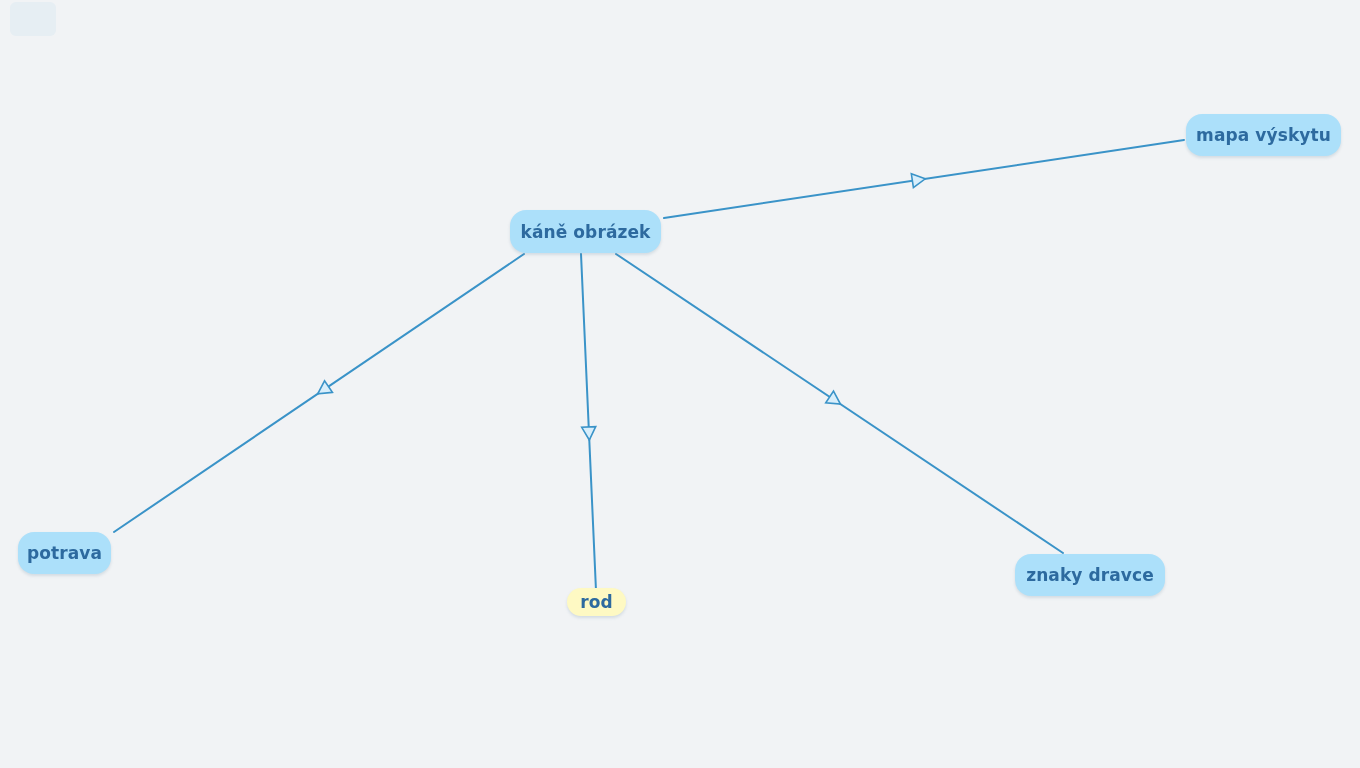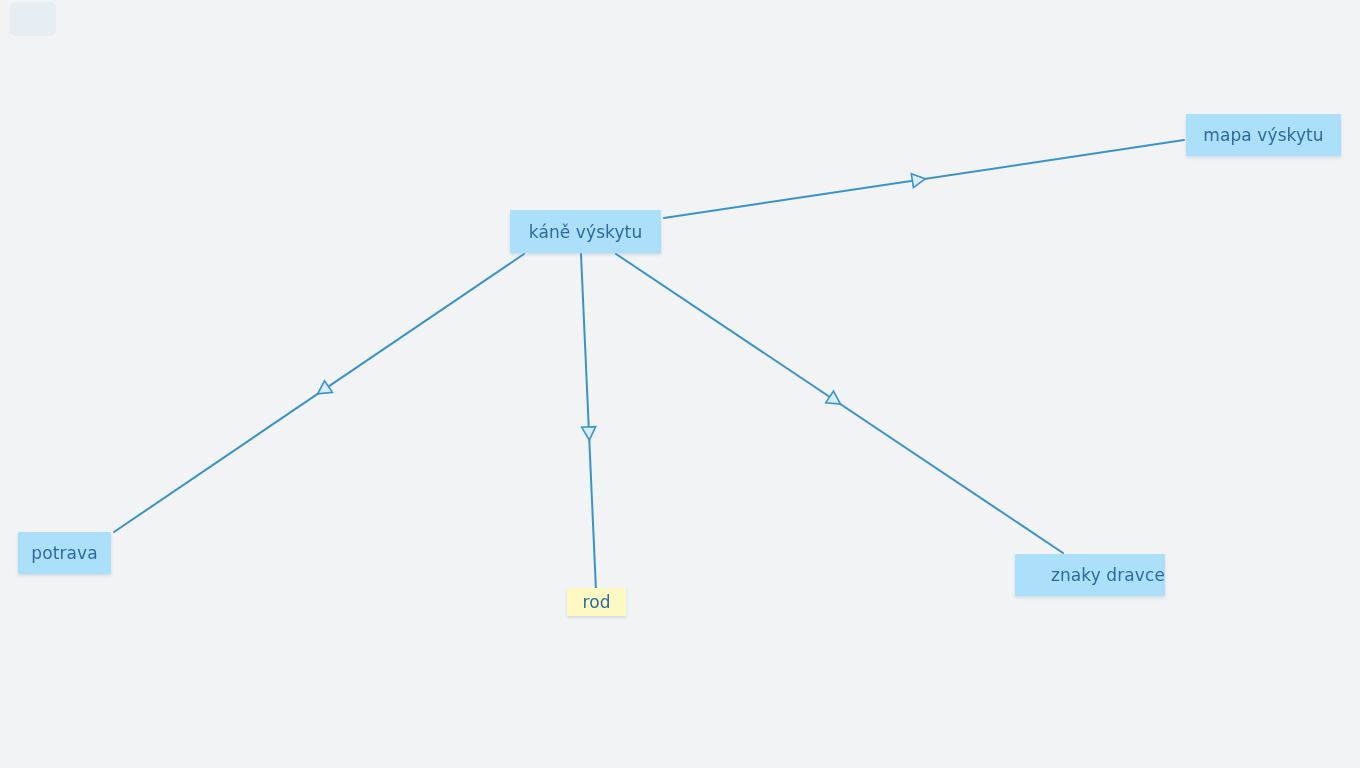--- a/index.html
+++ b/index.html
@@ -29,23 +29,23 @@
     width: 1360px;
     height: 768px;
   }
   .node {
     position: absolute;
     box-sizing: border-box;
     display: flex;
     align-items: center;
     justify-content: center;
     background: #ace0fa;
-    border-radius: 1px;
+    border-radius: 16px;
     color: #2d6a9f;
-    font-weight: normal;
+    font-weight: bold;
     font-size: 17px;
     letter-spacing: 0.1px;
     white-space: nowrap;
     box-shadow: 0 2px 3px rgba(110,140,165,0.22);
     user-select: none;
   }
   .node-label {
     pointer-events: none;
   }
   .corner-artifact {
@@ -72,32 +72,32 @@
         <line x1="524" y1="254" x2="114" y2="532" stroke="#3a93c8" stroke-width="2" stroke-linecap="round"></line>
         <polygon points="-6.5,-7 6.5,0 -6.5,7" fill="#d8eefb" stroke="#3a93c8" stroke-width="1.6" stroke-linejoin="miter" transform="translate(323.1,390.22) rotate(145.8608146216373)"></polygon>
         <line x1="581" y1="254" x2="597" y2="613" stroke="#3a93c8" stroke-width="2" stroke-linecap="round"></line>
         <polygon points="-6.5,-7 6.5,0 -6.5,7" fill="#d8eefb" stroke="#3a93c8" stroke-width="1.6" stroke-linejoin="miter" transform="translate(589,433.5) rotate(87.44811638632991)"></polygon>
         <line x1="616" y1="254" x2="1063" y2="553" stroke="#3a93c8" stroke-width="2" stroke-linecap="round"></line>
         <polygon points="-6.5,-7 6.5,0 -6.5,7" fill="#d8eefb" stroke="#3a93c8" stroke-width="1.6" stroke-linejoin="miter" transform="translate(835.03,400.51) rotate(33.778714870685874)"></polygon>
       </g>
   </svg>
 
   <div class="node" id="node-0" style="left: 510px; top: 210px; width: 151px; height: 43px; background: rgb(172, 224, 250); color: rgb(45, 106, 159);">
-    <span class="node-label">káně výskytu</span>
+    <span class="node-label">káně obrázek</span>
   </div>
 
   <div class="node" id="node-1" style="left: 1186px; top: 114px; width: 155px; height: 42px; background: rgb(172, 224, 250); color: rgb(45, 106, 159);">
     <span class="node-label">mapa výskytu</span>
   </div>
 
   <div class="node" id="node-2" style="left: 18px; top: 532px; width: 93px; height: 42px; background: rgb(172, 224, 250); color: rgb(45, 106, 159);">
     <span class="node-label">potrava</span>
   </div>
 
   <div class="node" id="node-3" style="left: 567px; top: 588px; width: 59px; height: 28px; background: #fef9c3; color: rgb(45, 106, 159);">
     <span class="node-label">rod</span>
   </div>
 
-  <div class="node" id="node-4" style="left: 1015px; top: 554px; width: 150px; height: 42px; background: rgb(172, 224, 250); color: rgb(45, 106, 159); justify-content: flex-end;">
+  <div class="node" id="node-4" style="left: 1015px; top: 554px; width: 150px; height: 42px; background: rgb(172, 224, 250); color: rgb(45, 106, 159);">
     <span class="node-label">znaky dravce</span>
   </div>
 
 </div>
 
 </body></html>

